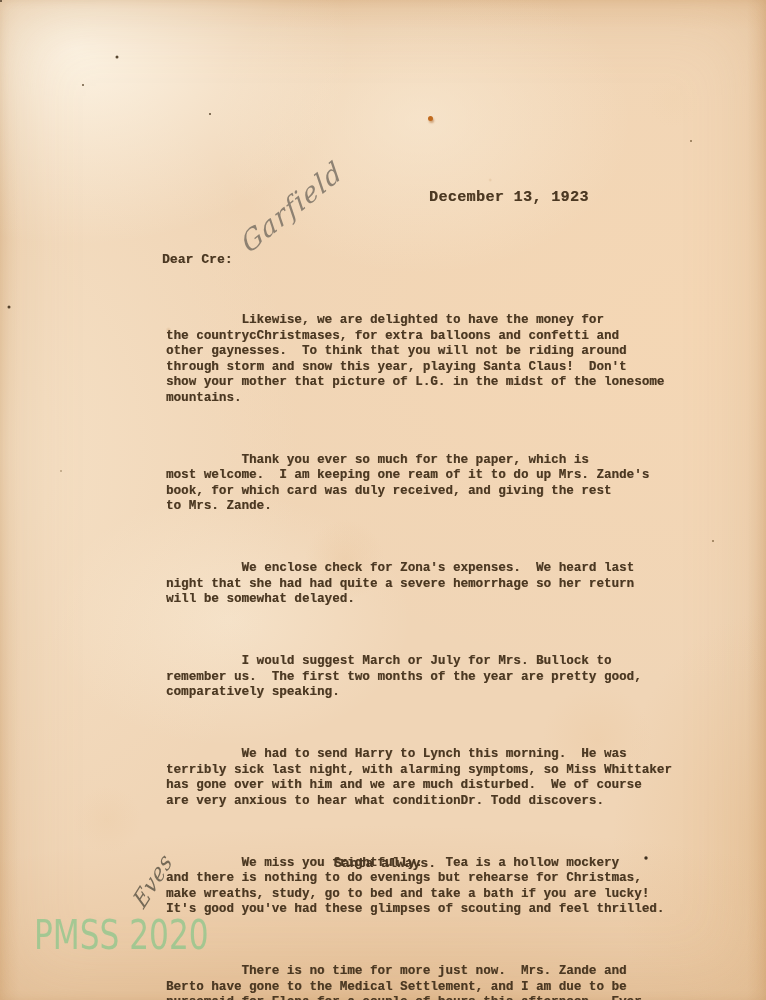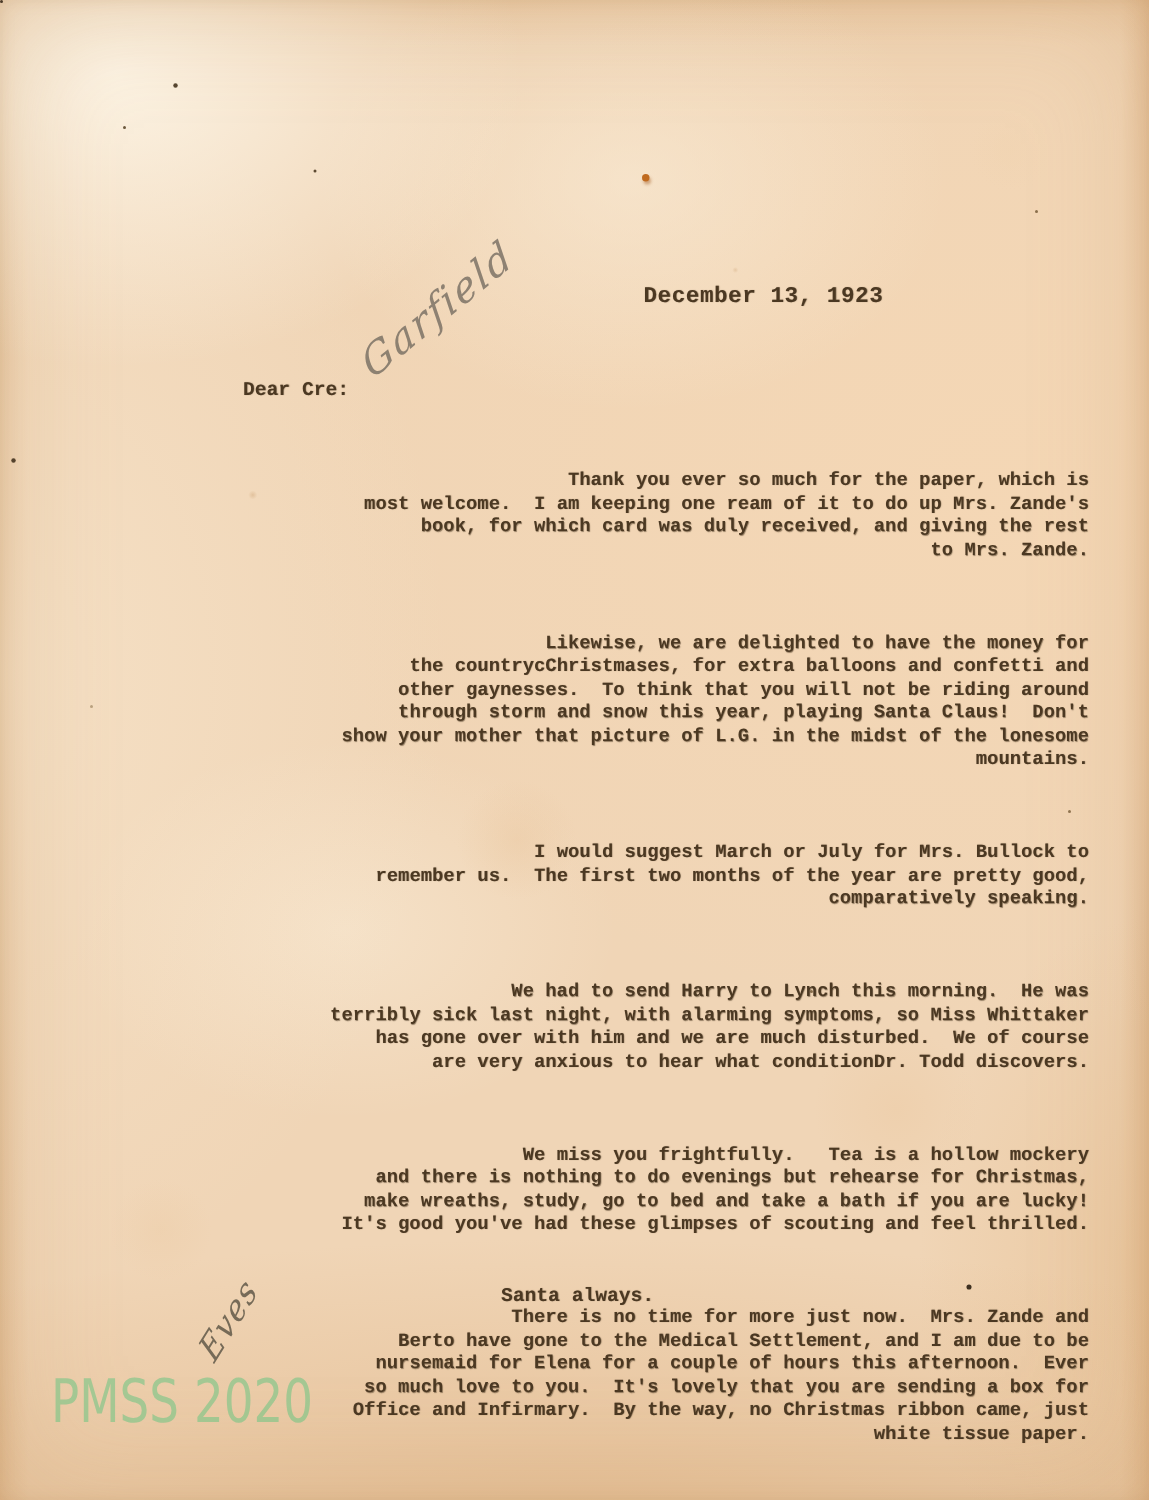--- a/index.html
+++ b/index.html
@@ -64,21 +64,20 @@
   .typed {
     position: absolute;
     font-family: "Liberation Mono", "DejaVu Sans Mono", monospace;
     font-weight: bold;
     font-size: 12.5px;
     line-height: 15.5px;
     color: #4b3822;
     letter-spacing: 0.05px;
     text-shadow: 0.4px 0.4px 0.6px rgba(75,56,34,0.55);
     white-space: pre;
-    text-align: right;
   }
 
   .date-line   { left: 429px; top: 190px; font-size: 15px; letter-spacing: 0.4px; }
   .salutation  { left: 162px; top: 252px; font-size: 13px; }
 
   .letter-body { left: 166px; top: 282px; width: 560px; }
   .letter-body p { margin: 0 0 15.5px 0; white-space: pre-wrap; }
 
   .closing     { left: 334px; top: 856px; font-size: 13px; }
 
@@ -126,30 +125,33 @@
   <div class="grain"></div>
   <div class="specks"></div>
 
   <div class="typed date-line">December 13, 1923</div>
 
   <div class="handwriting hw-garfield">Garfield</div>
 
   <div class="typed salutation">Dear Cre:</div>
 
   <div class="typed letter-body">
-    <p>          Thank you ever so much for the paper, which is
-most welcome.  I am keeping one ream of it to do up Mrs. Zande's
-book, for which card was duly received, and giving the rest
-to Mrs. Zande.</p>
     <p>          Likewise, we are delighted to have the money for
 the countrycChristmases, for extra balloons and confetti and
 other gaynesses.  To think that you will not be riding around
 through storm and snow this year, playing Santa Claus!  Don't
 show your mother that picture of L.G. in the midst of the lonesome
 mountains.</p>
+    <p>          Thank you ever so much for the paper, which is
+most welcome.  I am keeping one ream of it to do up Mrs. Zande's
+book, for which card was duly received, and giving the rest
+to Mrs. Zande.</p>
+    <p>          We enclose check for Zona's expenses.  We heard last
+night that she had had quite a severe hemorrhage so her return
+will be somewhat delayed.</p>
     <p>          I would suggest March or July for Mrs. Bullock to
 remember us.  The first two months of the year are pretty good,
 comparatively speaking.</p>
     <p>          We had to send Harry to Lynch this morning.  He was
 terribly sick last night, with alarming symptoms, so Miss Whittaker
 has gone over with him and we are much disturbed.  We of course
 are very anxious to hear what conditionDr. Todd discovers.</p>
     <p>          We miss you frightfully.   Tea is a hollow mockery
 and there is nothing to do evenings but rehearse for Christmas,
 make wreaths, study, go to bed and take a bath if you are lucky!

